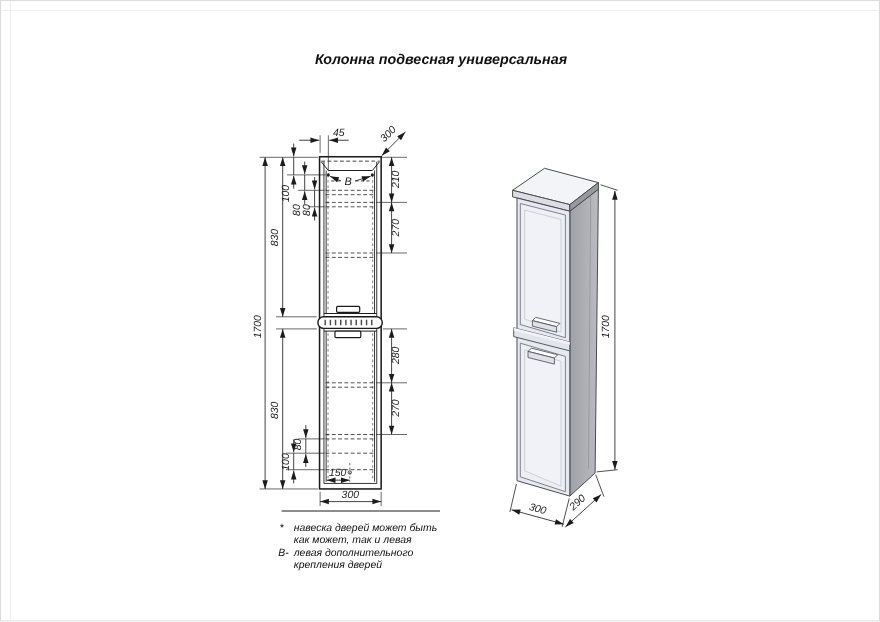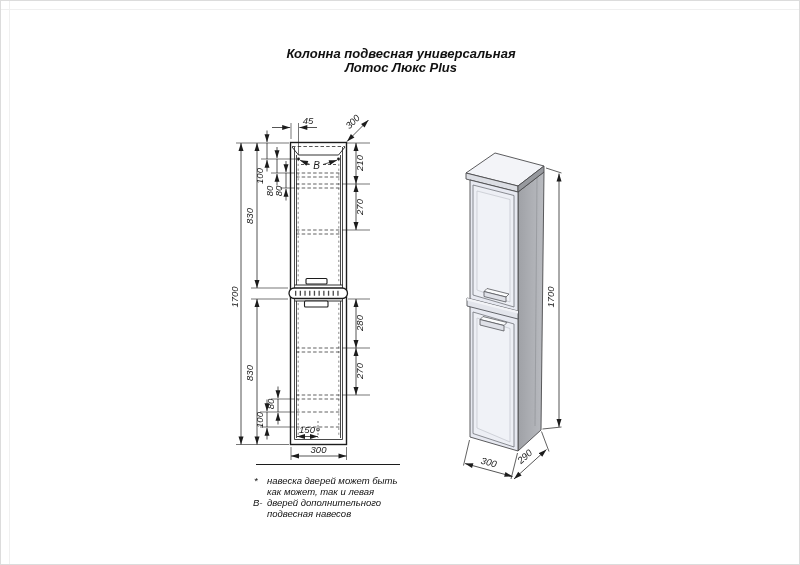--- a/index.html
+++ b/index.html
@@ -29,21 +29,20 @@
 </style>
 </head>
 <body>
 
 <div class="page">
   <div class="guide-h"></div>
   <div class="guide-v"></div>
 
   <div class="title">
     <div>Колонна подвесная универсальная</div>
-    <div>Лотос Люкс Plus</div>
   </div>
 
   <svg class="drawing" width="800" height="565" viewBox="0 0 800 565">
     <defs>
       <marker id="ma" markerUnits="userSpaceOnUse" markerWidth="9" markerHeight="6" refX="8.5" refY="3" orient="auto-start-reverse">
         <path d="M0.5,0.5 L8.5,3 L0.5,5.5 Z" fill="#1c1c1c"></path>
       </marker>
       <linearGradient id="gSide" x1="0" y1="0" x2="1" y2="0">
         <stop offset="0" stop-color="#9fa1a6"></stop>
         <stop offset="0.55" stop-color="#aeb0b5"></stop>
@@ -226,17 +225,17 @@
   </svg>
 
   <div class="notes">
     <div class="note-row pl7">
       <span class="b1">*</span>
       <span>навеска дверей может быть</span>
     </div>
     <div class="ind">как может, так и левая</div>
     <div class="note-row pl6">
       <span class="b2">В-</span>
-      <span>дверей дополнительного</span>
+      <span>левая дополнительного</span>
     </div>
-    <div class="ind">подвесная навесов</div>
+    <div class="ind">крепления дверей</div>
   </div>
 </div>
 
 </body></html>

